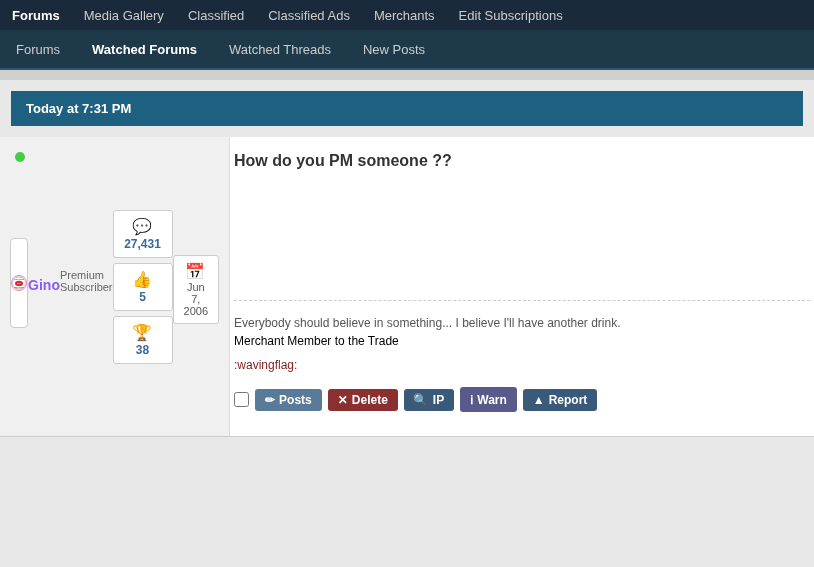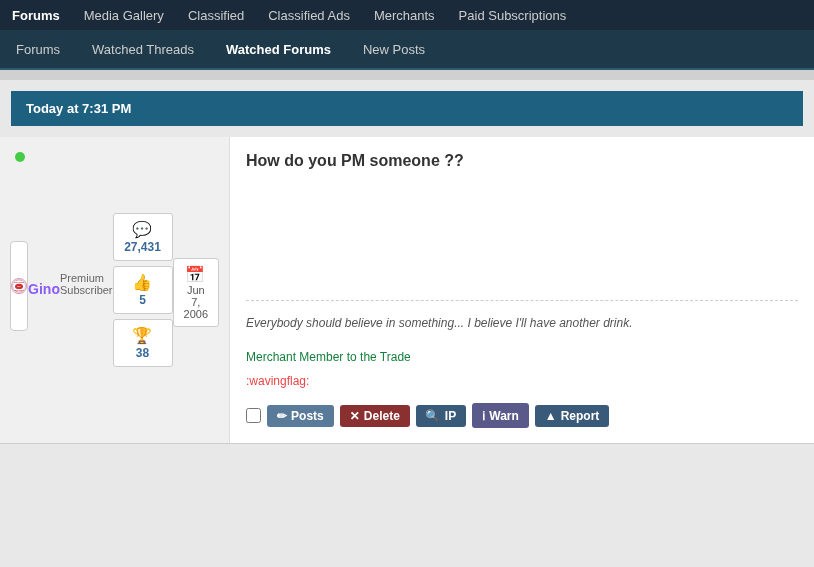--- a/index.html
+++ b/index.html
@@ -152,21 +152,21 @@
       color: #3a6a9a;
     }
     .date-box .date-value {
       font-size: 11px;
       color: #555;
     }
 
     
     .post-content {
       flex: 1;
-      padding: 15px 16px;
+      padding: 15px 4px;
       background: #fff;
     }
     .post-title {
       font-size: 16px;
       font-weight: bold;
       color: #333;
       margin-bottom: 15px;
     }
     .post-body {
       color: #444;
@@ -174,31 +174,30 @@
       min-height: 100px;
     }
     .post-divider {
       border: none;
       border-top: 1px dashed #ccc;
       margin: 15px 0;
     }
     .post-signature {
       font-size: 12px;
       color: #555;
-      font-style: italic;
-      margin-bottom: 20px;
+      margin-bottom: 4px;
     }
     .post-merchant {
       font-size: 12px;
-      color: #15803d;
+      color: #000000;
       margin-bottom: 10px;
     }
     .post-emoticon {
       font-size: 12px;
-      color: #ef4444;
+      color: #7f1d1d;
       margin-bottom: 15px;
     }
 
     
     .post-actions {
       display: flex;
       align-items: center;
       gap: 6px;
       margin-top: 10px;
     }
@@ -226,27 +225,27 @@
   </style>
 </head>
 <body>
 
 <nav class="top-nav">
   <div class="top-nav-item active">Forums</div>
   <div class="top-nav-item">Media Gallery</div>
   <div class="top-nav-item">Classified</div>
   <div class="top-nav-item">Classified Ads</div>
   <div class="top-nav-item">Merchants</div>
-  <div class="top-nav-item">Paid Subscriptions</div>
+  <div class="top-nav-item">Edit Subscriptions</div>
 </nav>
 
 <nav class="secondary-nav">
   <div class="secondary-nav-item">Forums</div>
+  <div class="secondary-nav-item active">Watched Forums</div>
   <div class="secondary-nav-item">Watched Threads</div>
-  <div class="secondary-nav-item active">Watched Forums</div>
   <div class="secondary-nav-item">New Posts</div>
 </nav>
 
 <div class="spacer"></div>
 
 <div class="date-header">
   <span>Today at 7:31 PM</span>
 </div>
 
 <div class="post-container">

